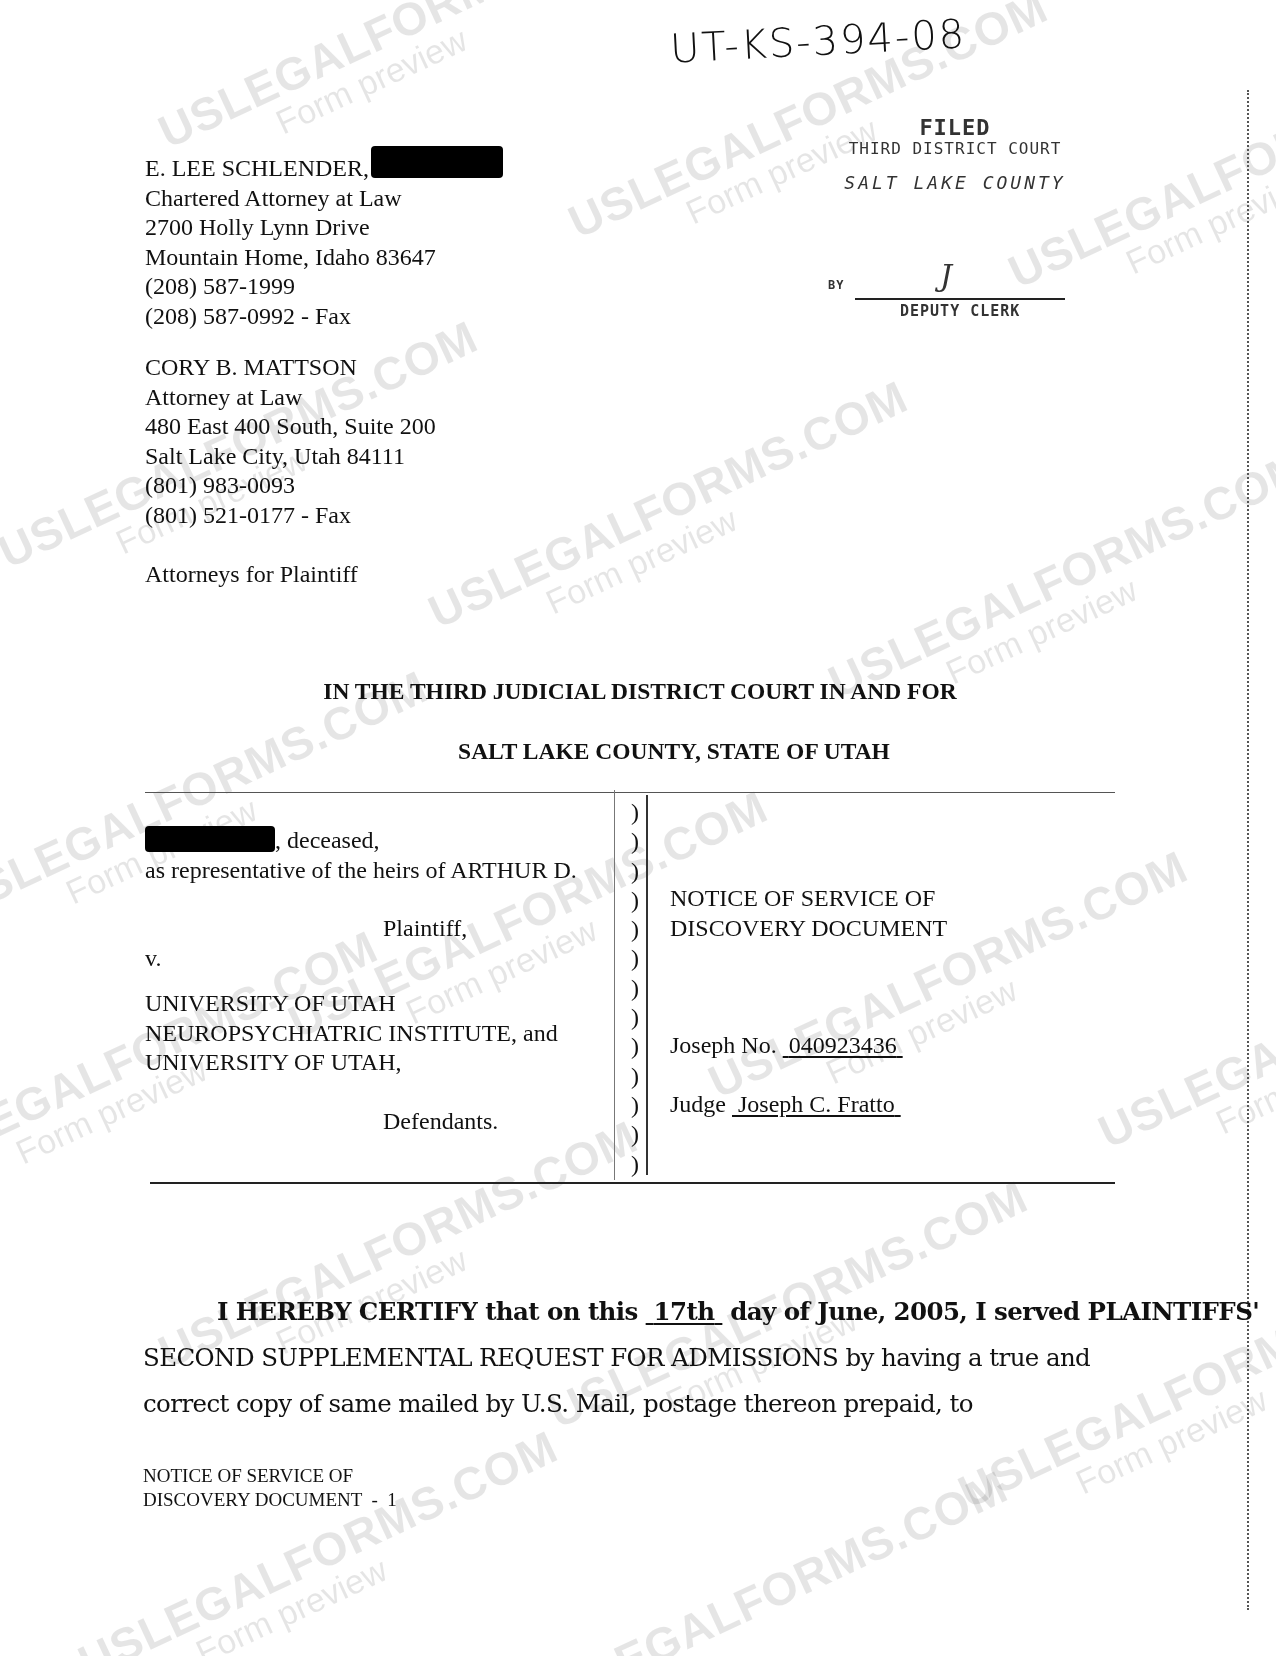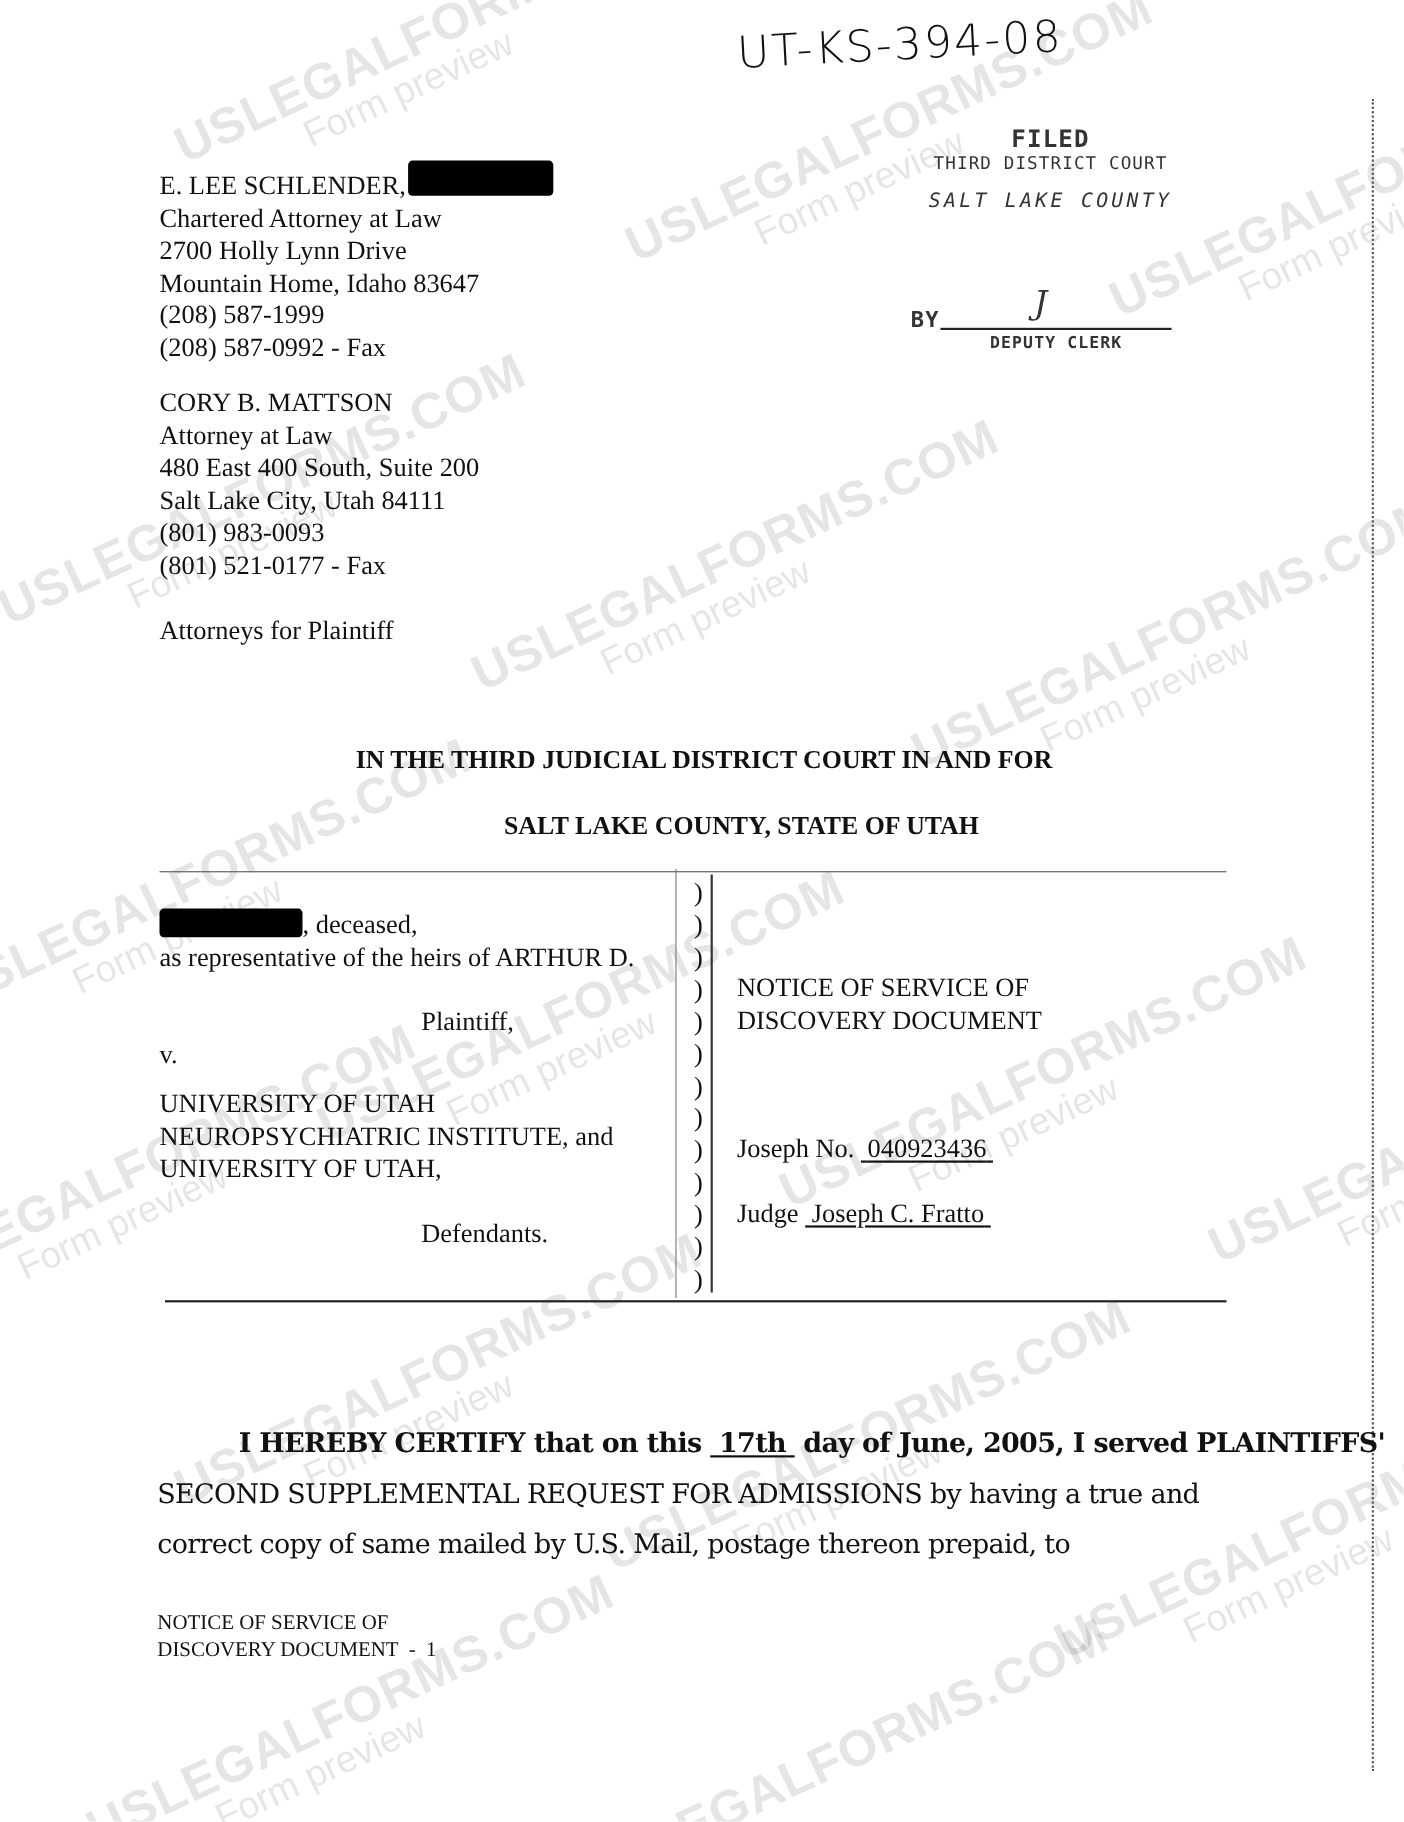--- a/index.html
+++ b/index.html
@@ -93,21 +93,21 @@
 <div class="dots" style="left:1247px;top:90px;height:1520px;"></div>
 
 <div class="abs handwrite" style="left:670px;top:18px;">UT-KS-394-08</div>
 
 <div class="abs stamp" style="left:820px;top:118px;width:270px;text-align:center;">
   <div style="font-size:22px;line-height:20px;font-weight:bold;">FILED</div>
   <div style="font-size:16px;line-height:22px;font-weight:normal;">THIRD DISTRICT COURT</div>
   <div style="font-size:18px;line-height:22px;margin-top:12px;letter-spacing:3px;font-style:italic;">SALT LAKE COUNTY</div>
 </div>
 <div class="abs stamp" style="left:940px;top:258px;font-size:30px;font-style:italic;font-family:'DejaVu Serif',serif;">J</div>
-<div class="abs stamp" style="left:828px;top:278px;font-size:20px;font-weight:bold;">BY</div>
+<div class="abs stamp" style="left:828px;top:278px;font-size:12px;font-weight:bold;">BY</div>
 <div class="hr" style="left:855px;top:298px;width:210px;height:2px;"></div>
 <div class="abs stamp" style="left:900px;top:302px;font-size:15px;font-weight:bold;">DEPUTY CLERK</div>
 
 <div class="abs" style="left:145px;top:146px;">
   <div class="line"><span>E. LEE SCHLENDER,</span><span class="redact" style="width:132px;height:32px;margin-left:2px;vertical-align:-2px;"></span></div>
   <div class="line">Chartered Attorney at Law</div>
   <div class="line">2700 Holly Lynn Drive</div>
   <div class="line">Mountain Home, Idaho 83647</div>
   <div class="line">(208) 587-1999</div>
   <div class="line">(208) 587-0992 - Fax</div>

